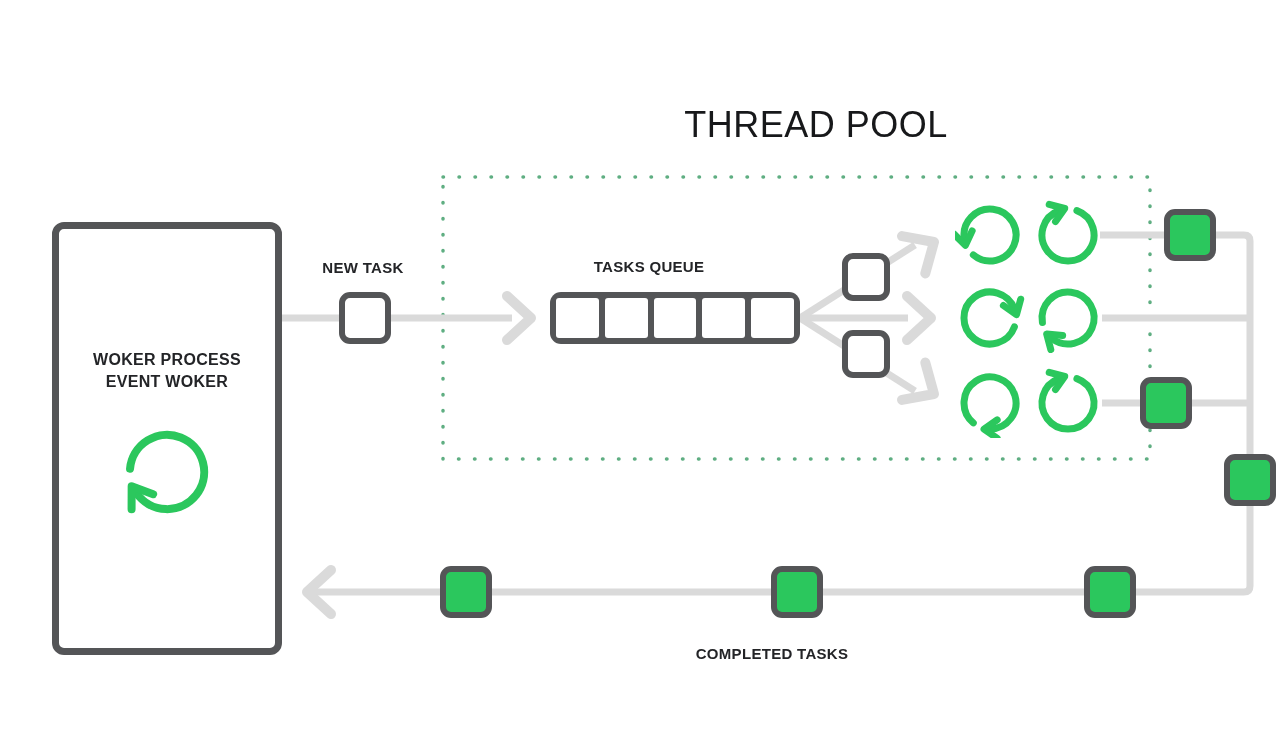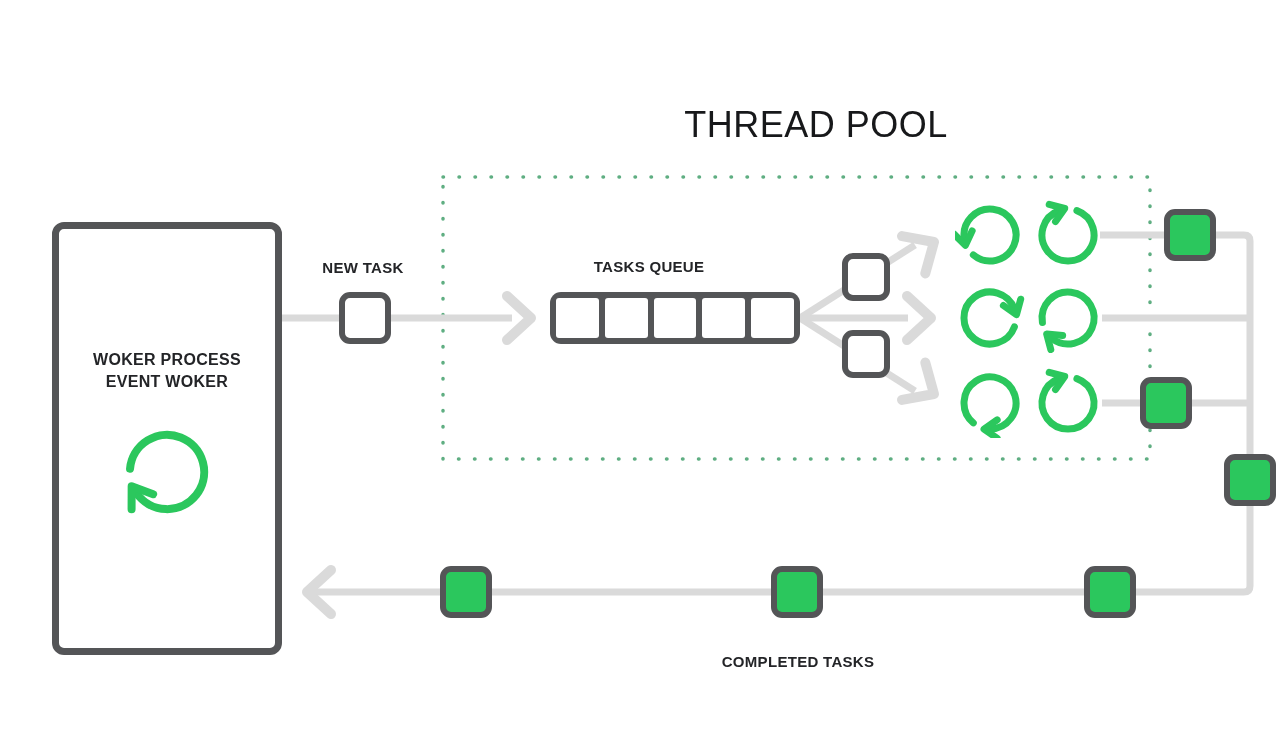--- a/index.html
+++ b/index.html
@@ -118,15 +118,15 @@
     <use href="#spinbase"></use>
   </svg>
 
   <div class="sq green" style="left:1164px;top:209px;width:52px;height:52px;"></div>
   <div class="sq green" style="left:1140px;top:377px;width:52px;height:52px;"></div>
   <div class="sq green" style="left:1224px;top:454px;width:52px;height:52px;"></div>
   <div class="sq green" style="left:1084px;top:566px;width:52px;height:52px;"></div>
   <div class="sq green" style="left:771px;top:566px;width:52px;height:52px;"></div>
   <div class="sq green" style="left:440px;top:566px;width:52px;height:52px;"></div>
 
-  <div class="lbl small-lbl" style="left:698px;top:645px;width:200px;margin-top:8px;">COMPLETED TASKS</div>
+  <div class="lbl small-lbl" style="left:672px;top:645px;width:200px;">COMPLETED TASKS</div>
 
 </div>
 
 </body></html>

